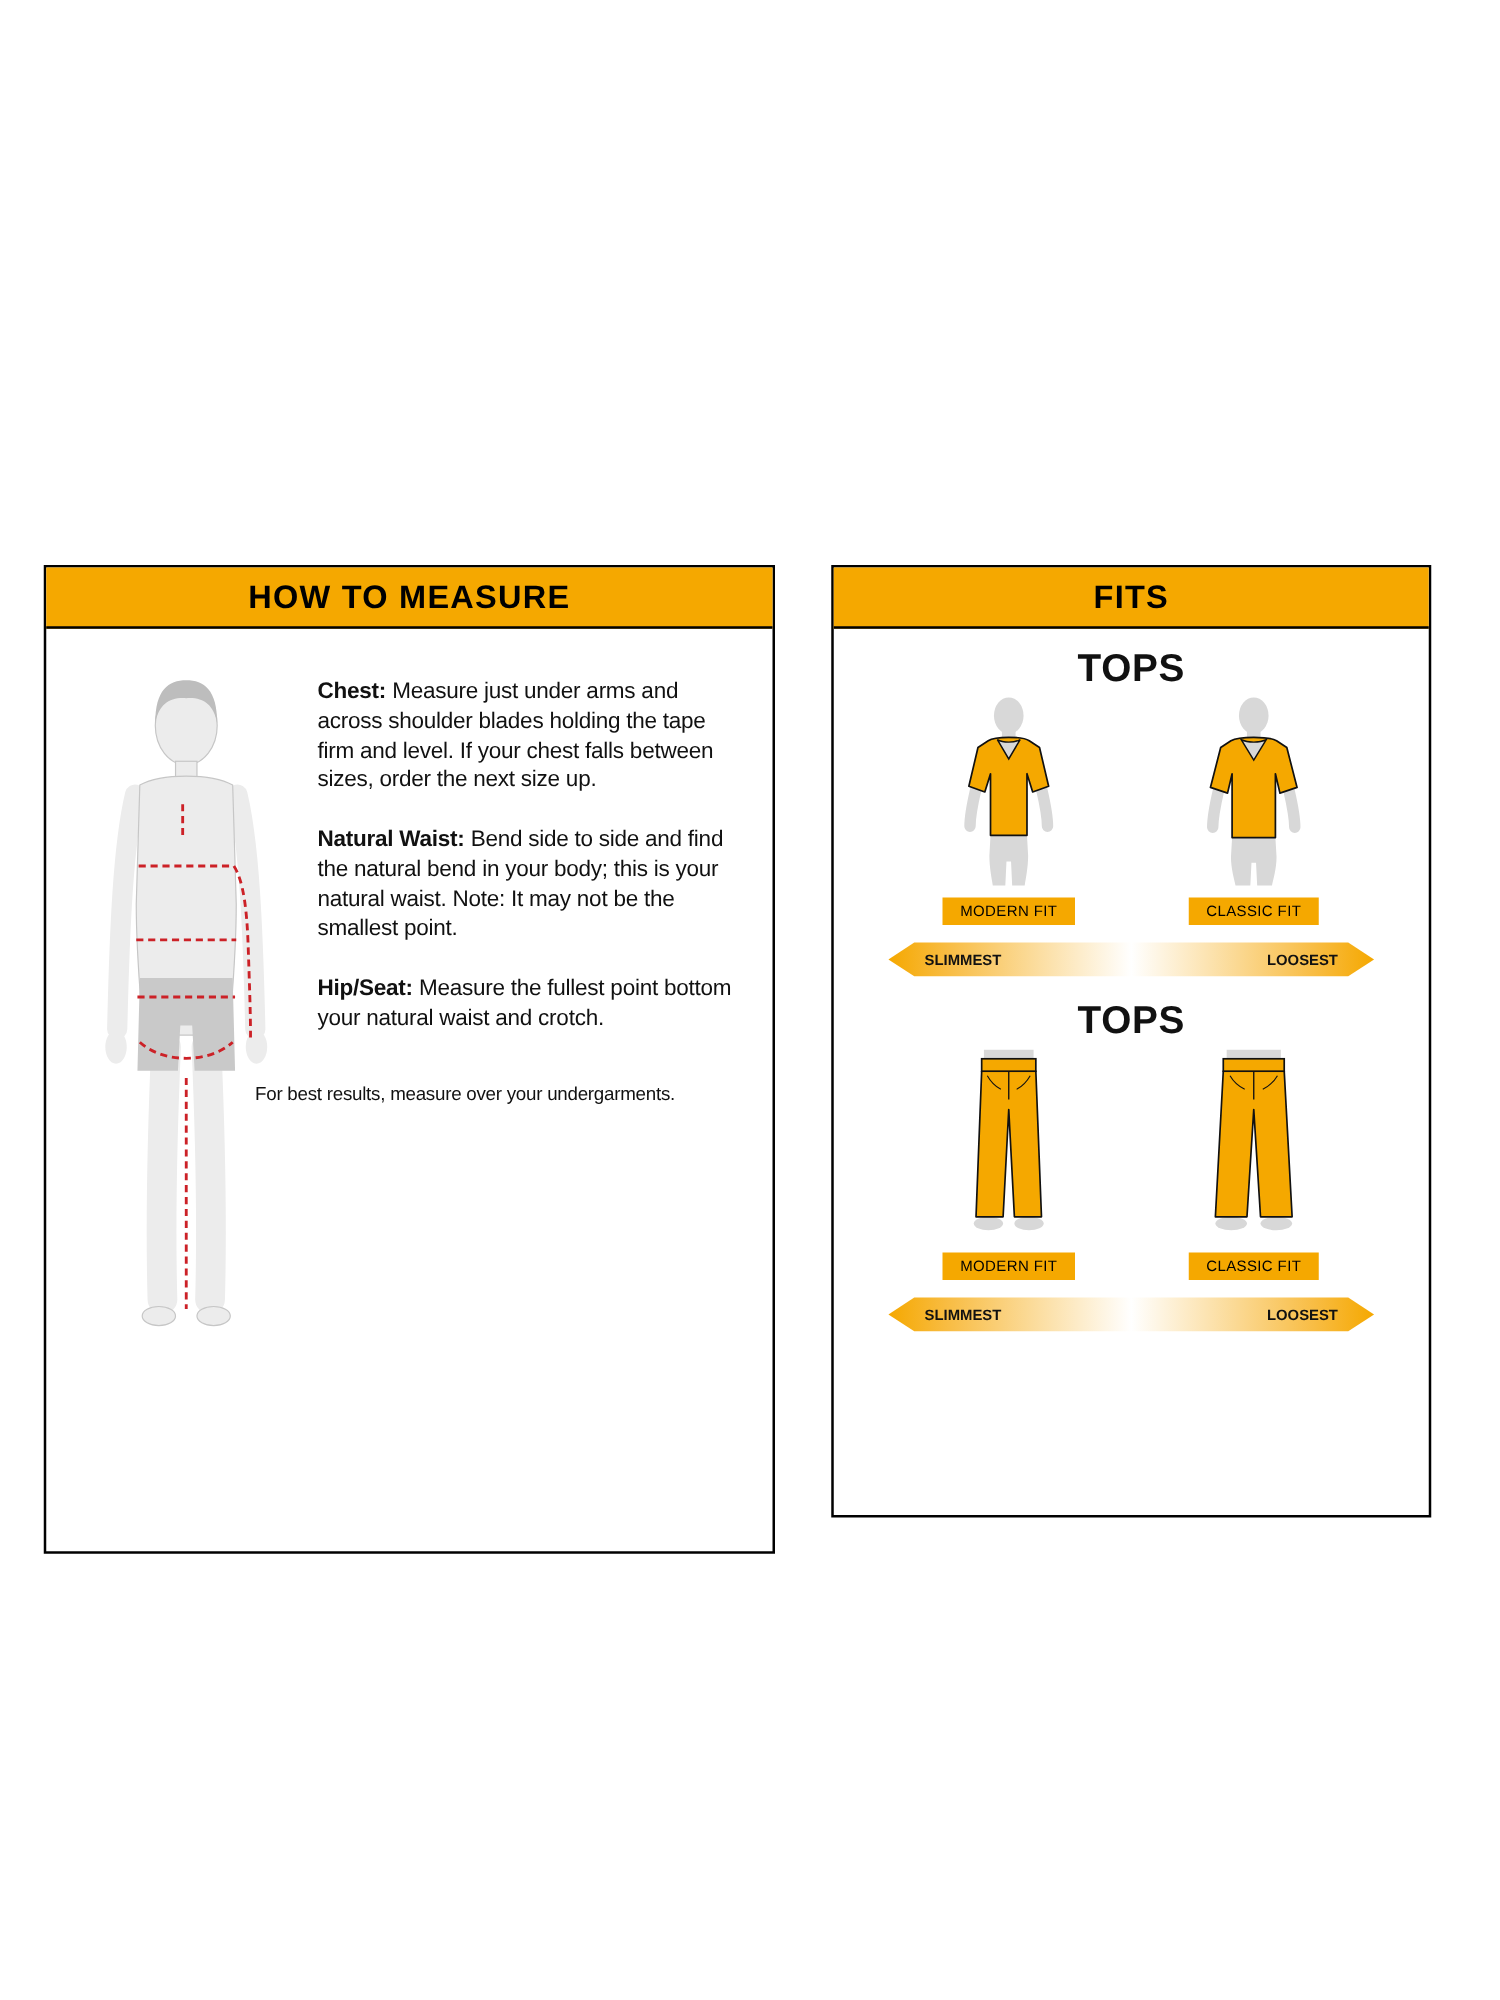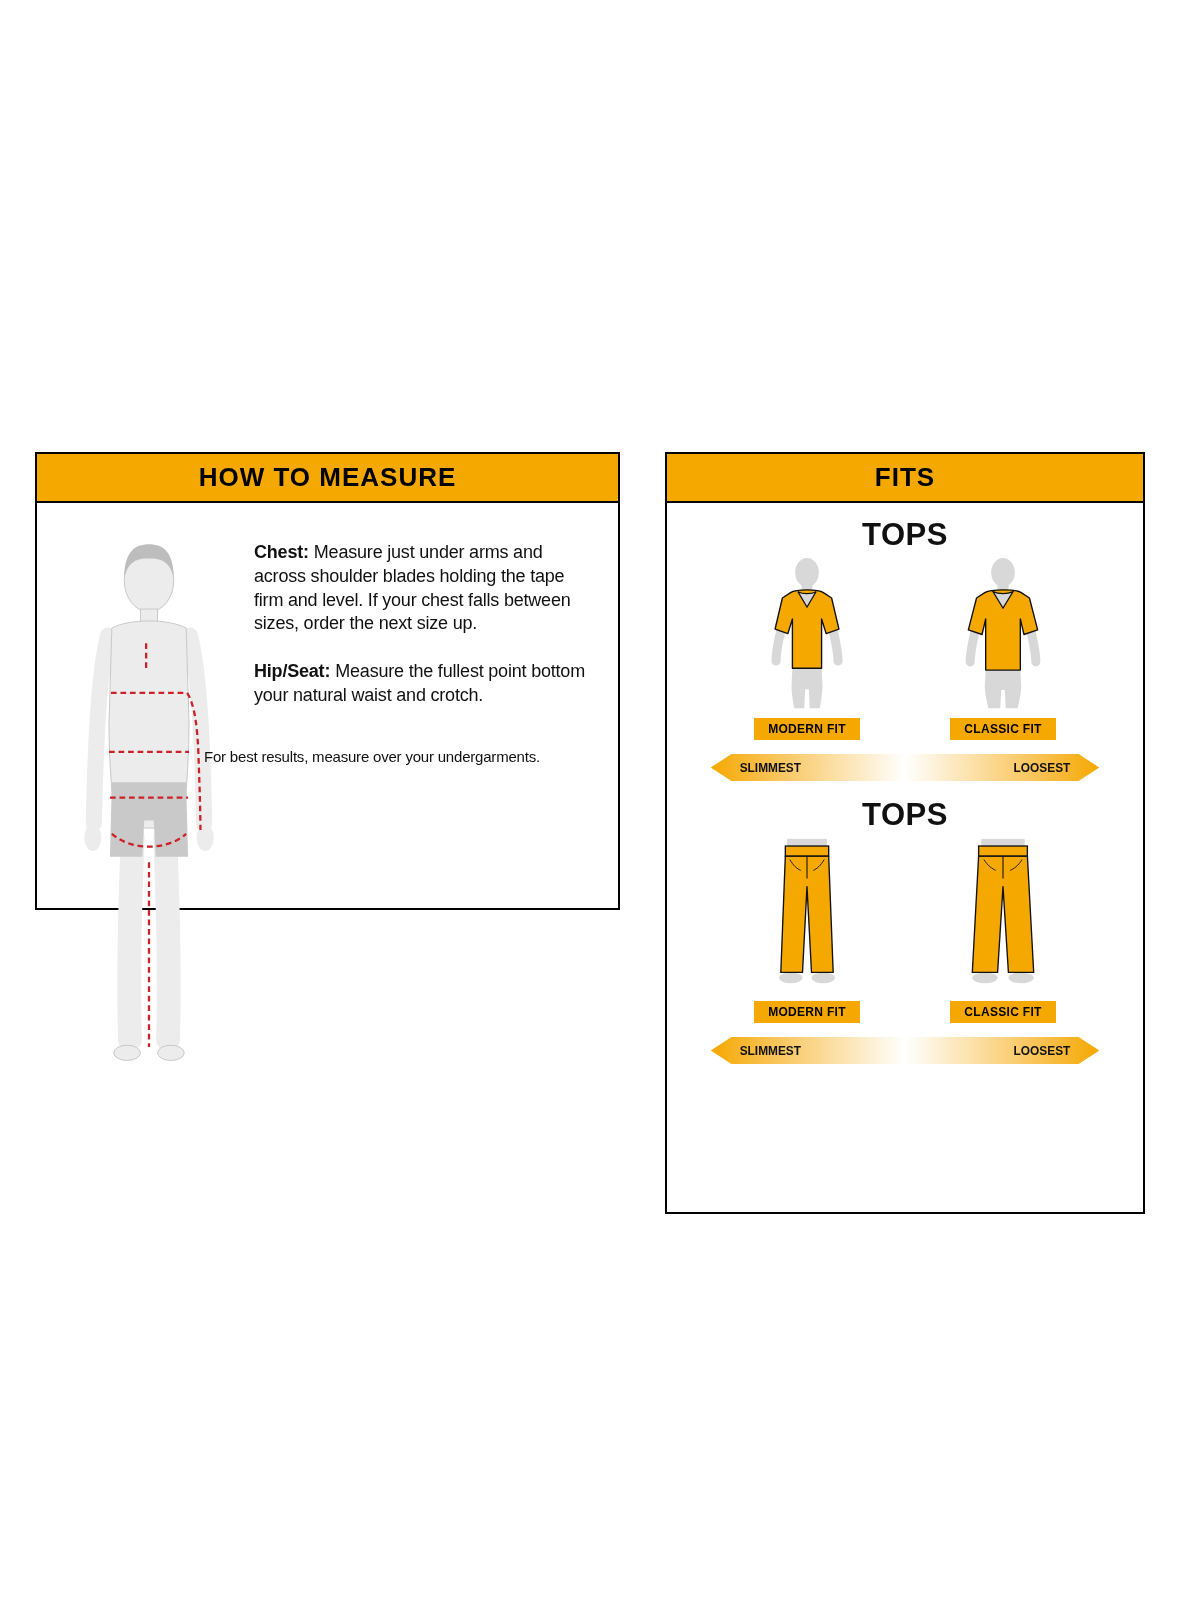--- a/index.html
+++ b/index.html
@@ -2,39 +2,39 @@
 <html style="--accent: #F5A800;"><head>
 <meta charset="utf-8">
 <style>
   :root{ --accent:#F5A800; --ink:#111111; --fig:#ececec; --fig-line:#c6c6c6; --fig-dark:#c9c9c9; --red:#cc2127; }
   *{ box-sizing:border-box; margin:0; padding:0; }
   html,body{ background:#ffffff; }
   body{ font-family:"Liberation Sans", sans-serif; color:var(--ink); }
   .page{ position:relative; width:1200px; height:1600px; background:#ffffff; overflow:hidden; }
 
   .panel{ position:absolute; border:2px solid #000; background:#fff; }
-  .panel-measure{ left:35px; top:452px; width:585px; height:458px; }
+  .panel-measure{ left:35px; top:452px; width:585px; height:791px; }
   .panel-fits{ left:665px; top:452px; width:480px; height:762px; }
 
   .panel-header{ height:49px; background:var(--accent); border-bottom:2px solid #000;
     display:flex; align-items:center; justify-content:center;
     font-size:26px; font-weight:bold; letter-spacing:1px; color:#000; }
 
   .measure-body{ display:flex; padding:24px 22px 16px 12px; }
   .figure-wrap{ width:205px; flex:0 0 205px; }
   .measure-text{ flex:1; padding-top:14px; letter-spacing:-0.2px; }
   .measure-item{ font-size:18px; line-height:1.32; margin-bottom:24px; }
   .measure-item .lead{ margin-right:5px; }
   .footnote{ font-weight:normal; font-size:15px; white-space:nowrap; margin:40px 0 0 -50px; }
 
   .fits-body{ display:flex; flex-direction:column; align-items:center; padding-top:8px; }
   .group-heading{ font-size:31px; font-weight:bold; letter-spacing:0.5px; margin:6px 0 4px; }
   .figs-row{ display:flex; gap:36px; justify-content:center; }
   .fit-figure{ display:flex; flex-direction:column; align-items:center; width:160px; }
-  .fit-label{ background:var(--accent); color:#000; font-size:12px; font-weight:bold;
+  .fit-label{ background:var(--accent); color:#000; font-size:12px; font-weight:normal;
     letter-spacing:0.3px; padding:4px 14px; margin-top:6px; }
   .arrow-wrap{ margin:12px 0 4px; }
   svg text{ font-family:"Liberation Sans", sans-serif; }
 </style>
 </head>
 <body>
 
 <div class="page">
 
   <div class="panel panel-measure">
@@ -71,20 +71,23 @@
             <path d="M64,278 L146,278"></path>
             <path d="M66,316 C86,334 124,334 144,316"></path>
             <path d="M105,346 L105,540"></path>
           </g>
         </svg>
       </div>
 
       <div class="measure-text">
         <p class="measure-item">
           <b class="lead">Chest:</b><span>Measure just under arms and across shoulder blades holding the tape firm and level. If your chest falls between sizes, order the next size up.</span>
+        </p>
+        <p class="measure-item">
+          <b class="lead">Natural Waist:</b><span>Bend side to side and find the natural bend in your body; this is your natural waist. Note: It may not be the smallest point.</span>
         </p>
         <p class="measure-item">
           <b class="lead">Hip/Seat:</b><span>Measure the fullest point bottom your natural waist and crotch.</span>
         </p>
         <p class="footnote">For best results, measure over your undergarments.</p>
       </div>
 
     </div>
   </div>
 

